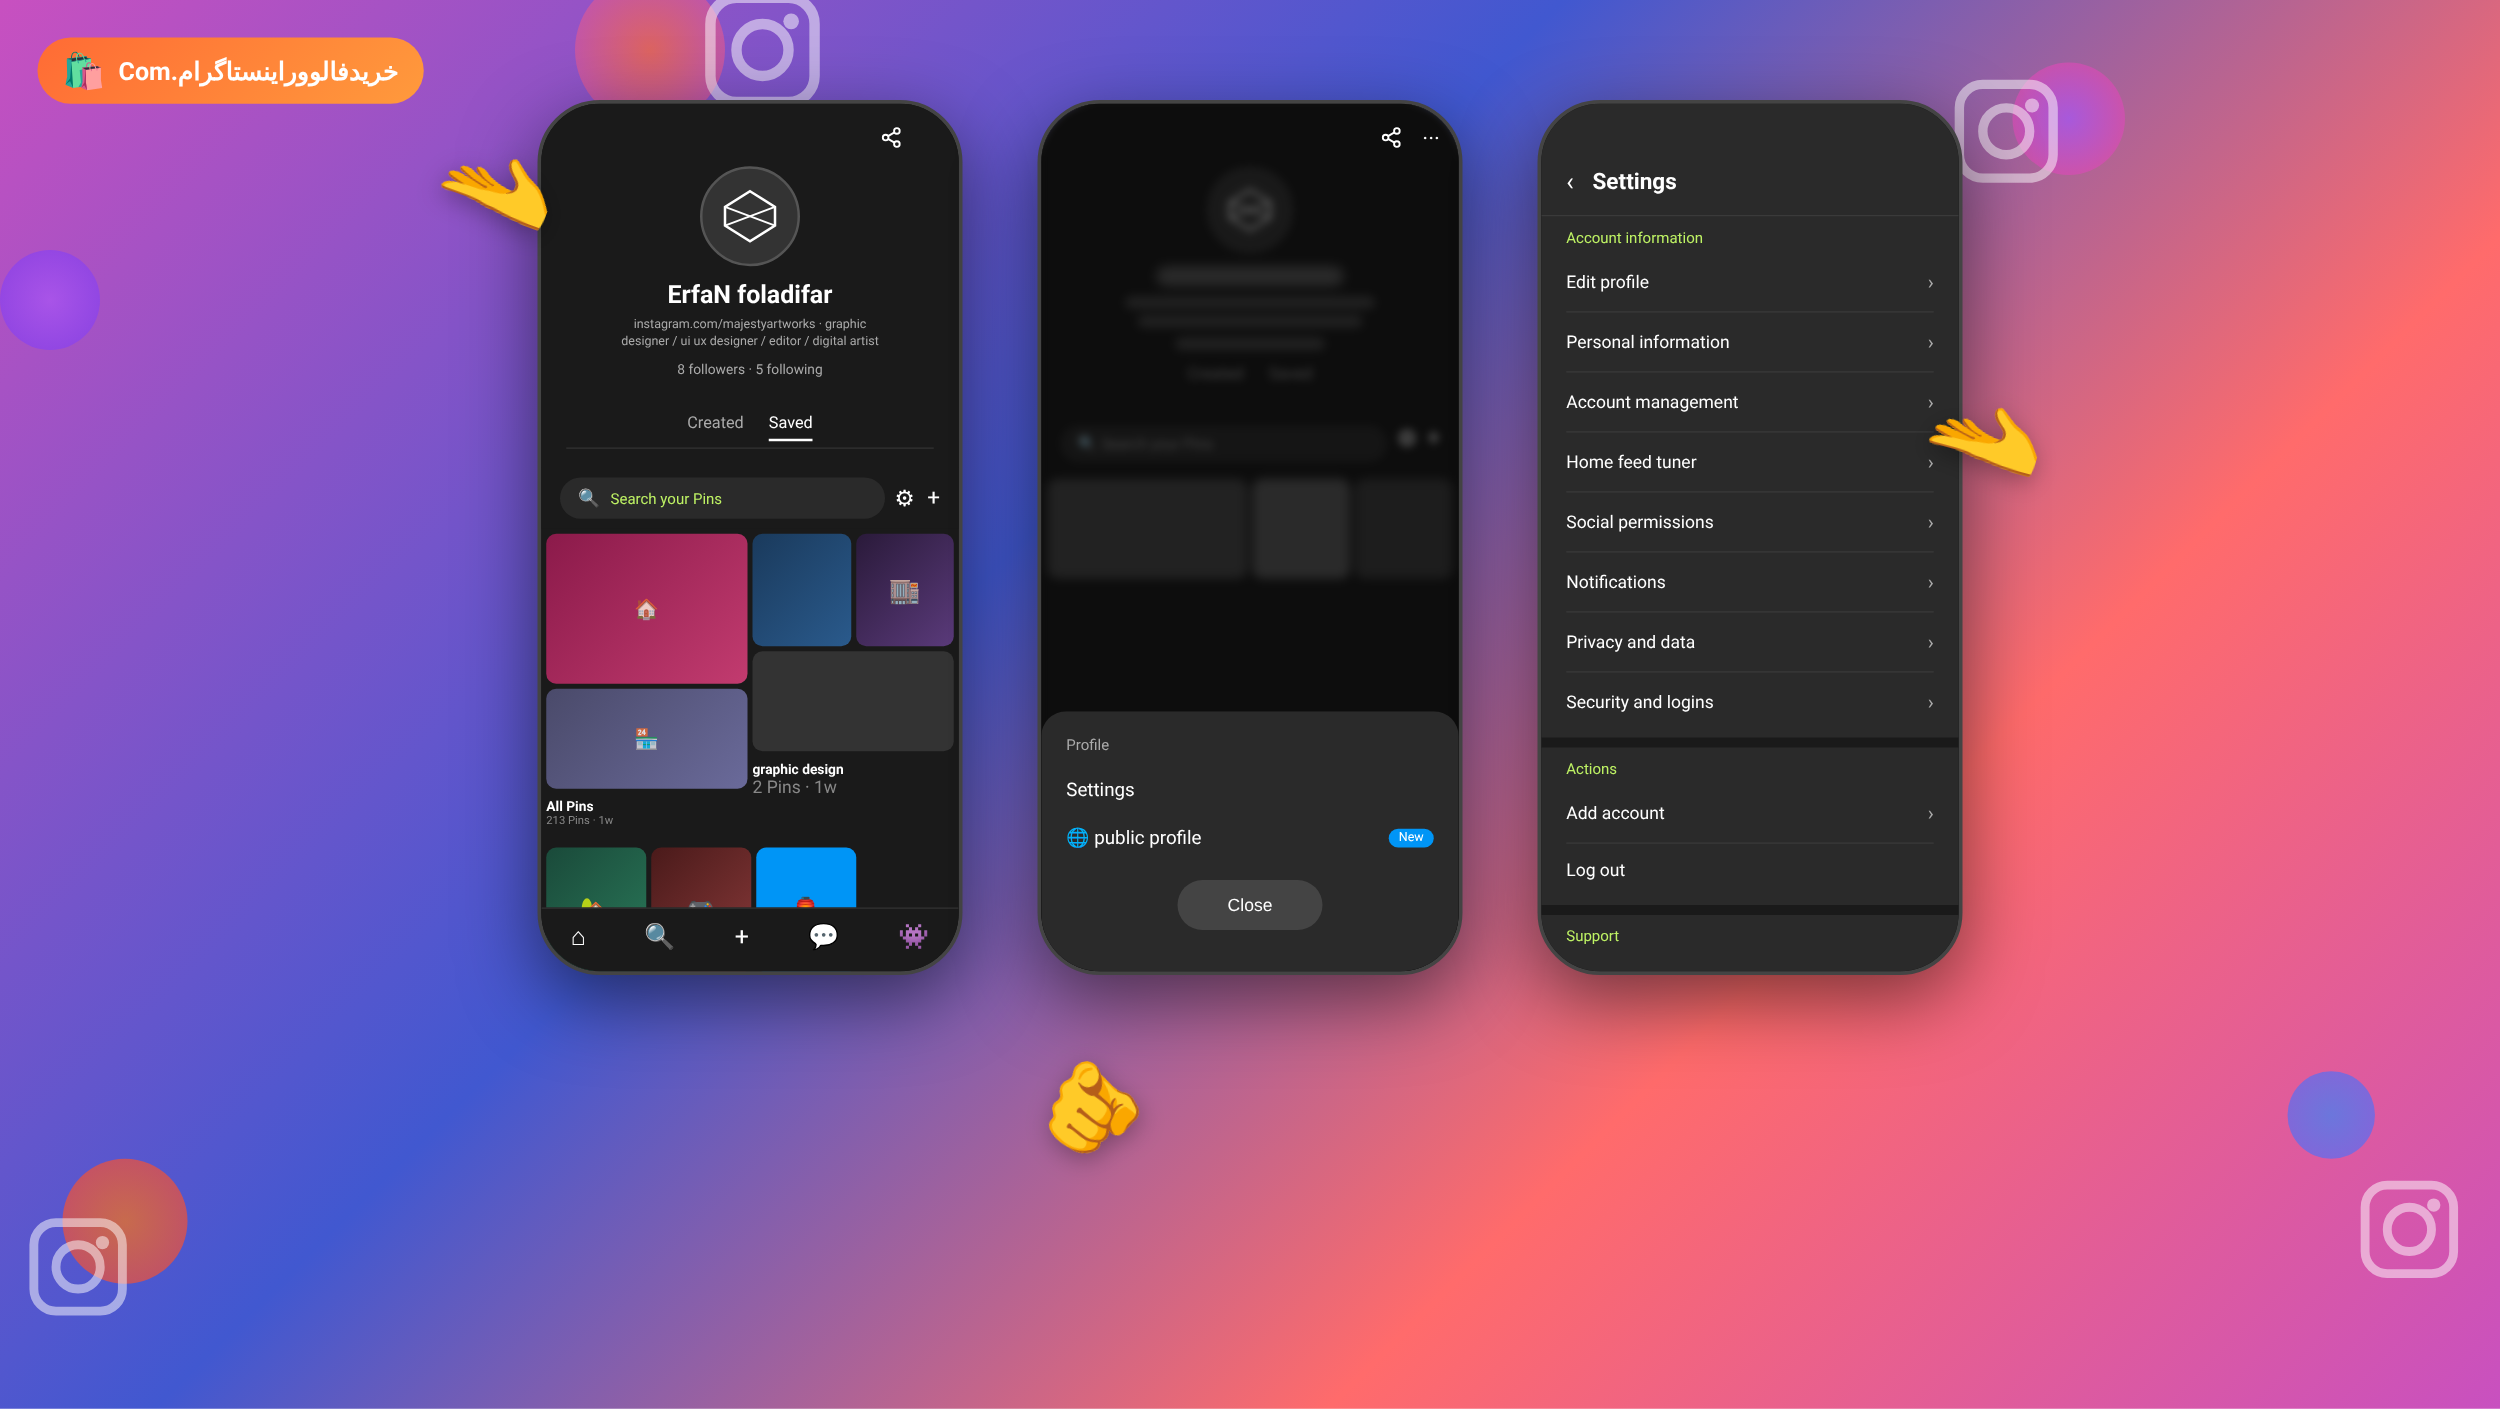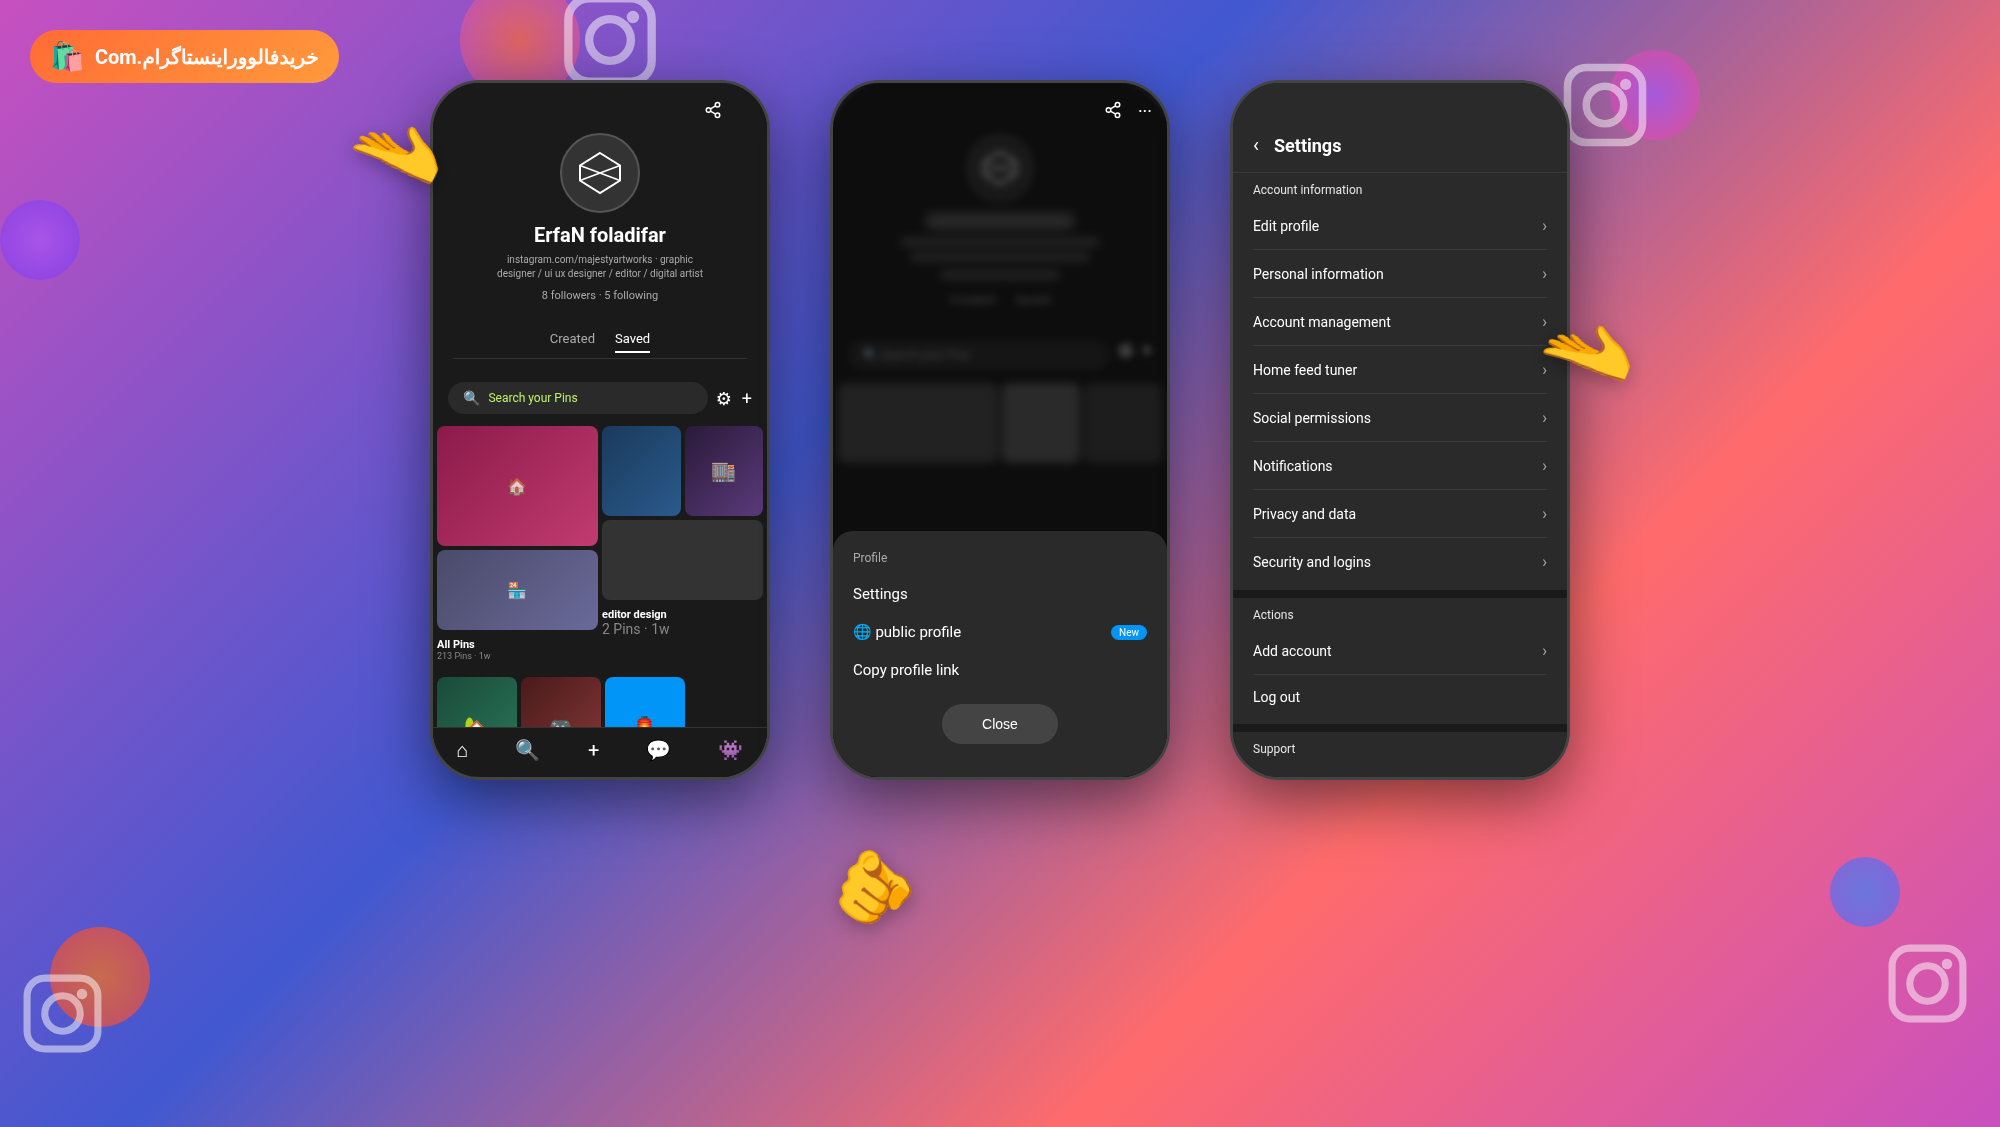--- a/index.html
+++ b/index.html
@@ -308,21 +308,21 @@
       color: white;
       font-size: 18px;
       font-weight: bold;
     }
 
     .settings-section {
       padding: 10px 20px 5px;
     }
 
     .settings-section-title {
-      color: #e5e5e5;
+      color: #bef264;
       font-size: 12px;
       margin-bottom: 5px;
     }
 
     .settings-item {
       display: flex;
       align-items: center;
       justify-content: space-between;
       padding: 14px 0;
       border-bottom: 1px solid #3a3a3a;
@@ -536,21 +536,21 @@
         </div>
         <div class="pin-col-right">
           <div style="display:grid;grid-template-columns:1fr 1fr;gap:4px;">
             <div class="pin-block pin-color-3" style="height:90px;"></div>
             <div class="pin-block pin-color-4" style="height:90px;">
               <div style="width:100%;height:100%;display:flex;align-items:center;justify-content:center;opacity:0.8;font-size:20px;">🏬</div>
             </div>
           </div>
           <div class="pin-block pin-block-short pin-color-5" style="background:#333;"></div>
           <div style="padding:4px 0;">
-            <div style="color:white;font-size:11px;font-weight:bold;">editor design</div>
+            <div style="color:white;font-size:11px;font-weight:bold;">graphic design</div>
             <div style="color:#888;font-size:14px;">
               <span>2 Pins</span> · <span>1w</span>
             </div>
           </div>
         </div>
       </div>
 
       <div class="pin-row" style="margin-top:4px;">
         <div style="display:flex;gap:4px;">
           <div class="pin-block pin-block-medium pin-color-6" style="width:80px;">
@@ -630,23 +630,20 @@
 
       <div class="dropdown-menu">
         <div class="dropdown-section-title">Profile</div>
         <div class="dropdown-item">
           <span style="color:white;font-size:15px;">Settings</span>
         </div>
         <div class="dropdown-item">
           <span style="color:white;font-size:15px;">🌐 public profile</span>
           <span class="dropdown-badge">New</span>
         </div>
-        <div class="dropdown-item">
-          <span style="color:white;font-size:15px;">Copy profile link</span>
-        </div>
         <button class="close-btn">Close</button>
       </div>
     </div>
   </div>
 
   <div class="phone">
     <div class="settings-screen">
 
       <div class="settings-header">
         <span class="back-icon">‹</span>

